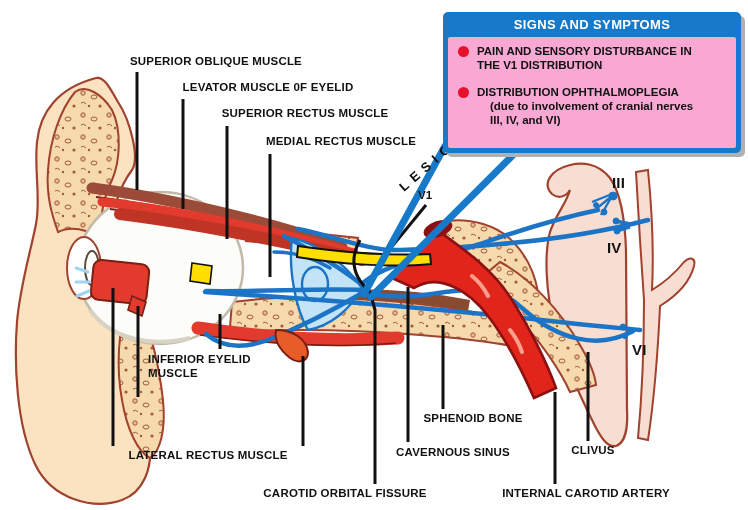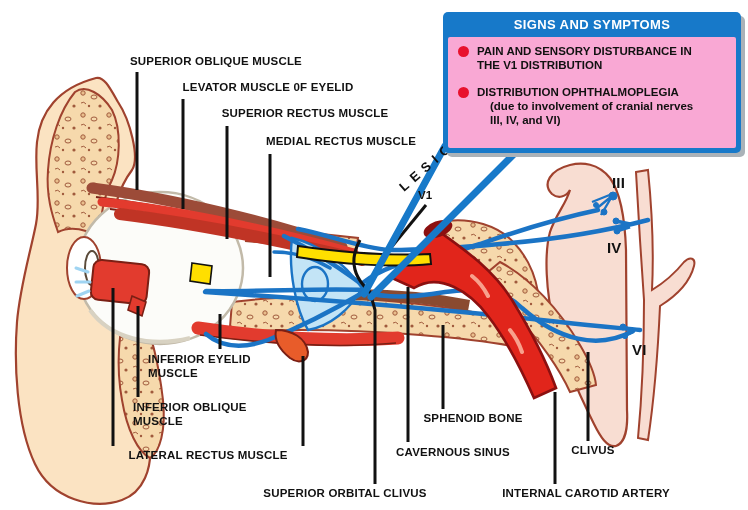--- a/index.html
+++ b/index.html
@@ -154,23 +154,22 @@
     <line x1="516" y1="152" x2="371" y2="297"></line>
   </g>
 </svg>
 
 <div class="lbl center" style="left:216px;top:54px">SUPERIOR OBLIQUE MUSCLE</div>
 <div class="lbl center" style="left:268px;top:80px">LEVATOR MUSCLE 0F EYELID</div>
 <div class="lbl center" style="left:305px;top:106px">SUPERIOR RECTUS MUSCLE</div>
 <div class="lbl center" style="left:341px;top:134px">MEDIAL RECTUS MUSCLE</div>
 <div class="lbl" style="left:418px;top:188px">V1</div>
 <div class="lbl wrap" style="left:148px;top:352px">INFERIOR EYELID MUSCLE</div>
-<div class="lbl wrap" style="left:133px;top:400px">INFERIOR OBLIQUE MUSCLE</div>
 <div class="lbl center" style="left:208px;top:448px">LATERAL RECTUS MUSCLE</div>
-<div class="lbl center" style="left:345px;top:486px">SUPERIOR ORBITAL CLIVUS</div>
+<div class="lbl center" style="left:345px;top:486px">CAROTID ORBITAL FISSURE</div>
 <div class="lbl center" style="left:453px;top:445px">CAVERNOUS SINUS</div>
 <div class="lbl center" style="left:473px;top:411px">SPHENOID BONE</div>
 <div class="lbl center" style="left:593px;top:443px">CLIVUS</div>
 <div class="lbl center" style="left:586px;top:486px">INTERNAL CAROTID ARTERY</div>
 <div class="lbl cn" style="left:612px;top:176px">III</div>
 <div class="lbl cn" style="left:607px;top:241px">IV</div>
 <div class="lbl cn" style="left:632px;top:343px">VI</div>
 <div class="lesion">LESION</div>
 
 <div class="signs-box">

